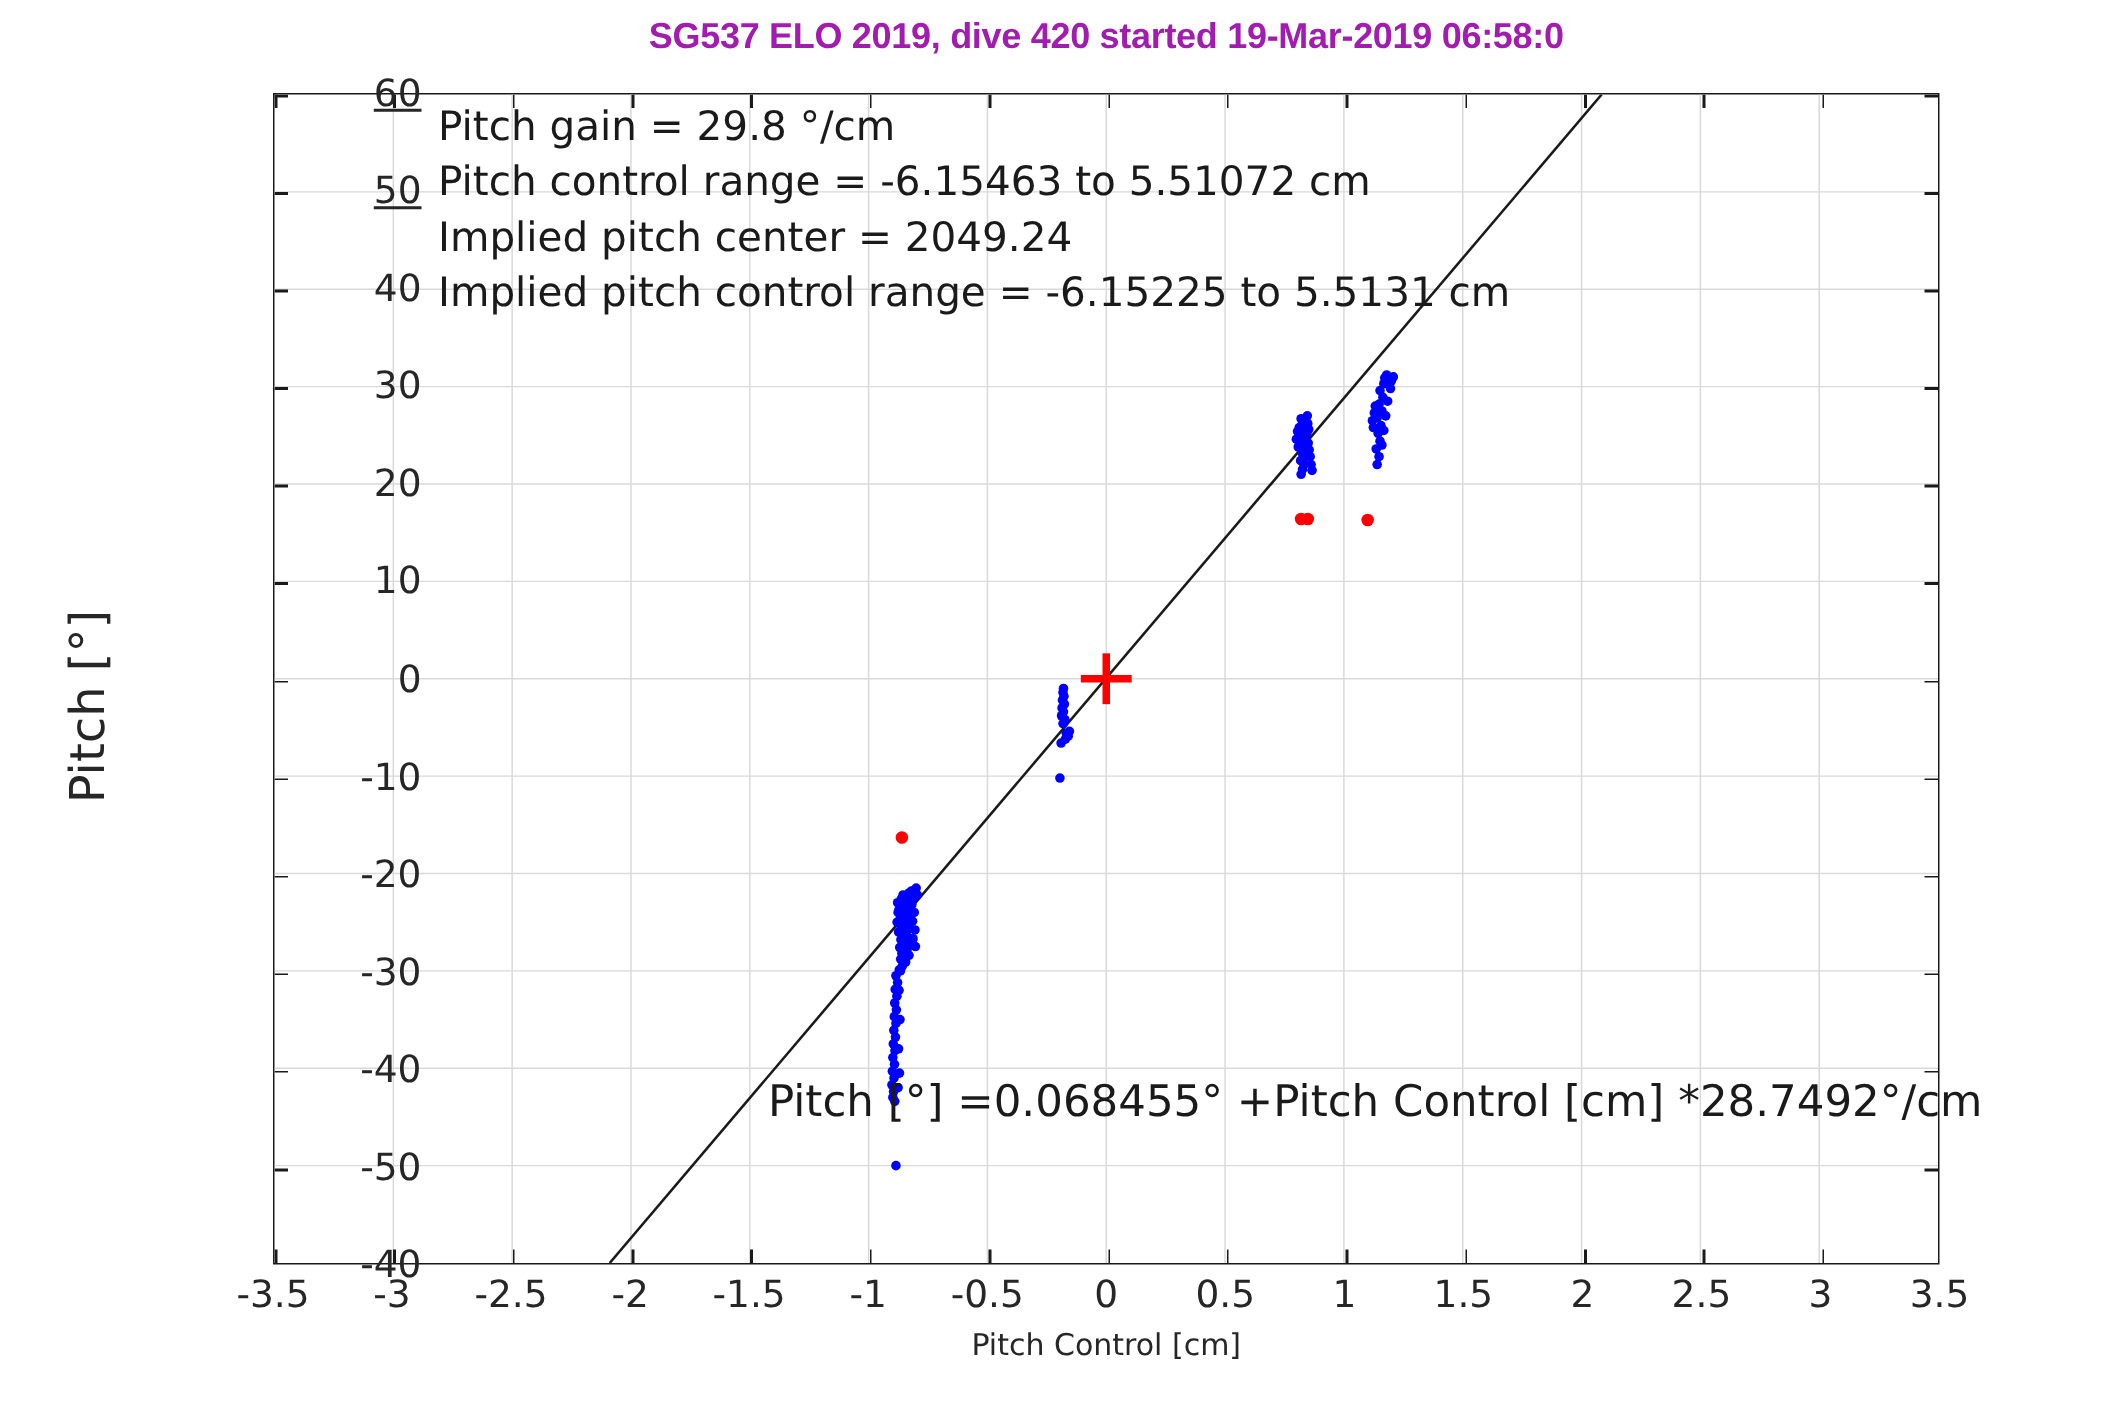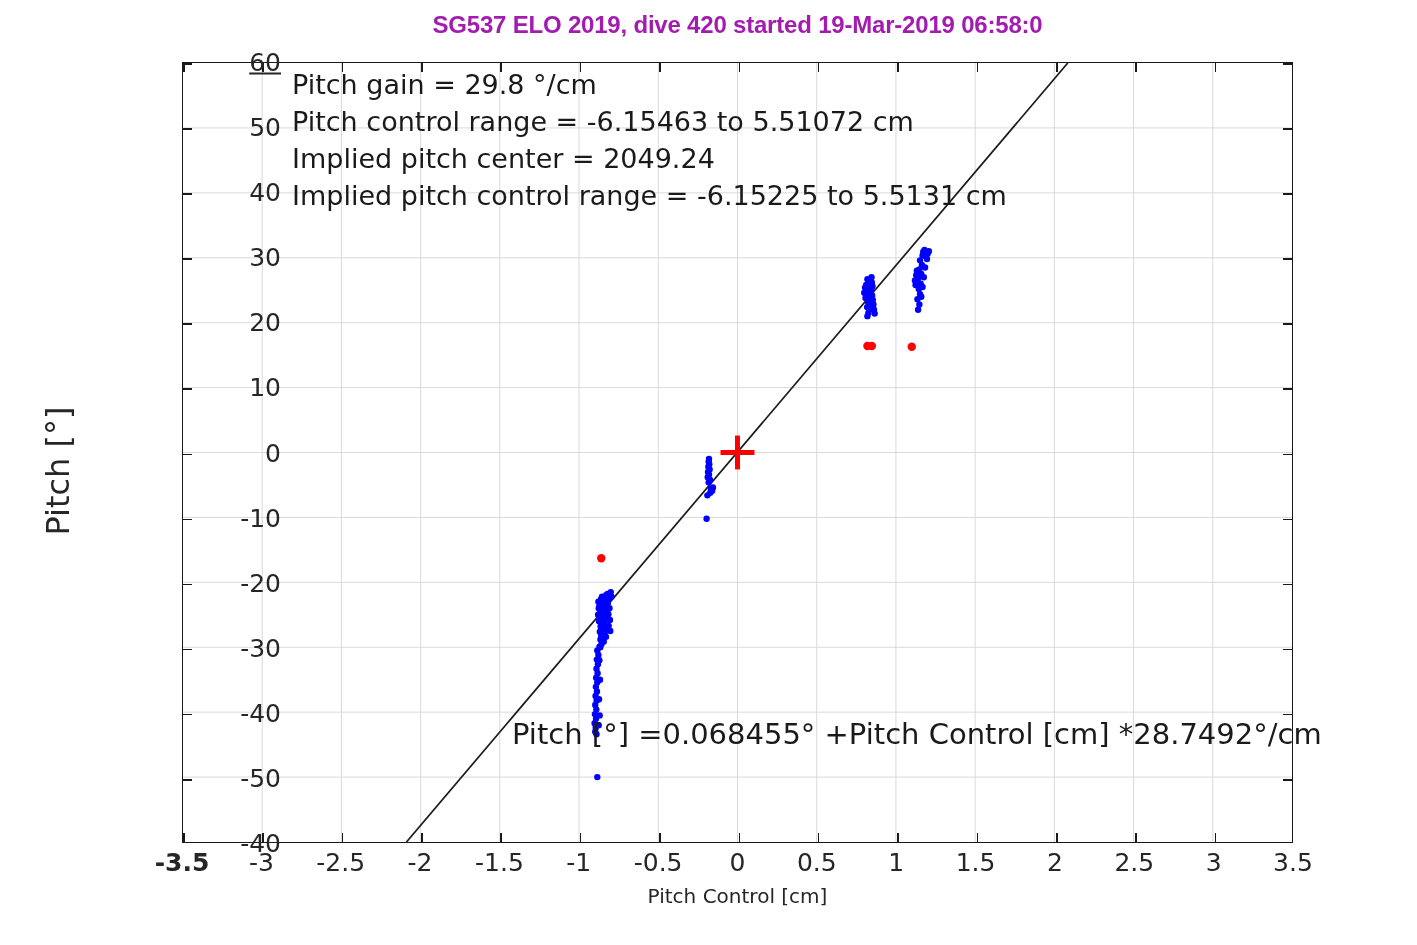--- a/index.html
+++ b/index.html
@@ -393,39 +393,39 @@
         <div class="tick-y left" style="top: 585.75px;"></div>
         <div class="tick-y right" style="top: 585.75px;"></div>
         <div class="tick-y left" style="top: 650.833px;"></div>
         <div class="tick-y right" style="top: 650.833px;"></div>
         <div class="tick-y left" style="top: 715.917px;"></div>
         <div class="tick-y right" style="top: 715.917px;"></div>
       </div>
   </div>
 
   <div id="xticklabels-layer">
-      <div class="xticklabel" style="left: 182px; font-weight: bold;">-3.5</div>
+      <div class="xticklabel" style="left: 182px;">-3.5</div>
       <div class="xticklabel" style="left: 261.357px;">-3</div>
       <div class="xticklabel" style="left: 340.714px;">-2.5</div>
       <div class="xticklabel" style="left: 420.071px;">-2</div>
       <div class="xticklabel" style="left: 499.429px;">-1.5</div>
       <div class="xticklabel" style="left: 578.786px;">-1</div>
       <div class="xticklabel" style="left: 658.143px;">-0.5</div>
       <div class="xticklabel" style="left: 737.5px;">0</div>
       <div class="xticklabel" style="left: 816.857px;">0.5</div>
       <div class="xticklabel" style="left: 896.214px;">1</div>
       <div class="xticklabel" style="left: 975.571px;">1.5</div>
       <div class="xticklabel" style="left: 1054.93px;">2</div>
       <div class="xticklabel" style="left: 1134.29px;">2.5</div>
       <div class="xticklabel" style="left: 1213.64px;">3</div>
       <div class="xticklabel" style="left: 1293px;">3.5</div>
     </div>
   <div id="yticklabels-layer">
       <div class="yticklabel" style="top: 62px; text-decoration: underline;">60</div>
-      <div class="yticklabel" style="top: 127.083px;">50</div>
+      <div class="yticklabel" style="top: 127.083px; text-decoration: underline;">50</div>
       <div class="yticklabel" style="top: 192.167px;">40</div>
       <div class="yticklabel" style="top: 257.25px;">30</div>
       <div class="yticklabel" style="top: 322.333px;">20</div>
       <div class="yticklabel" style="top: 387.417px;">10</div>
       <div class="yticklabel" style="top: 452.5px;">0</div>
       <div class="yticklabel" style="top: 517.583px;">-10</div>
       <div class="yticklabel" style="top: 582.667px;">-20</div>
       <div class="yticklabel" style="top: 647.75px;">-30</div>
       <div class="yticklabel" style="top: 712.833px;">-40</div>
       <div class="yticklabel" style="top: 777.917px;">-50</div>

